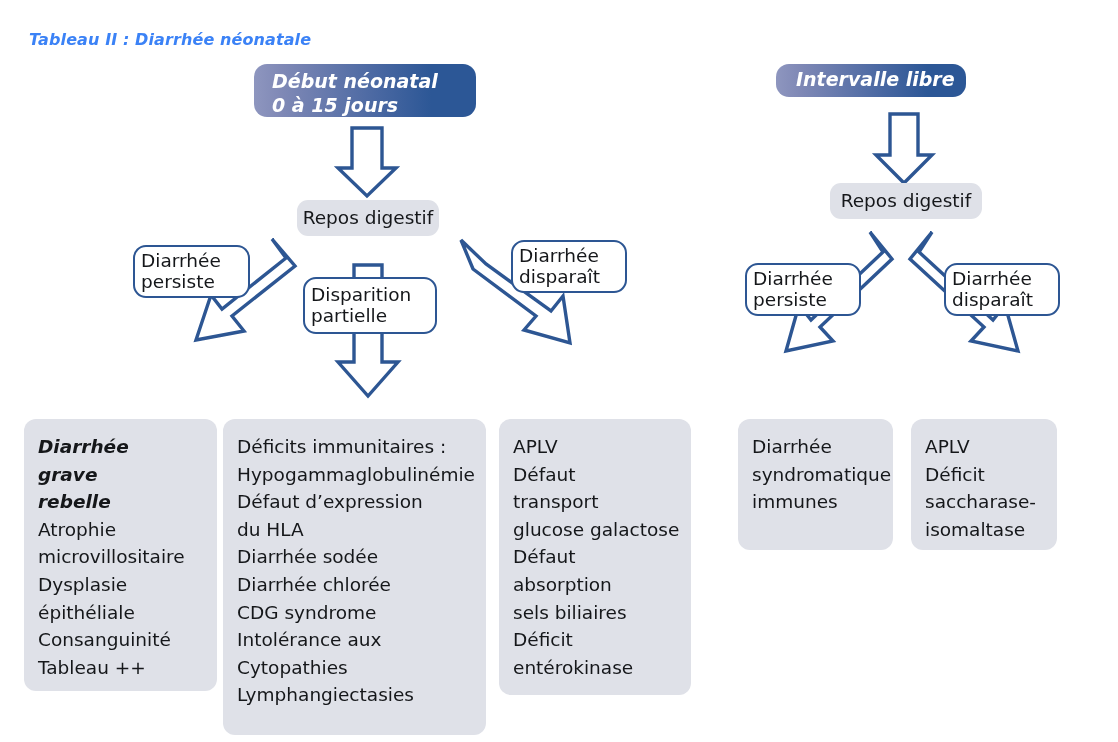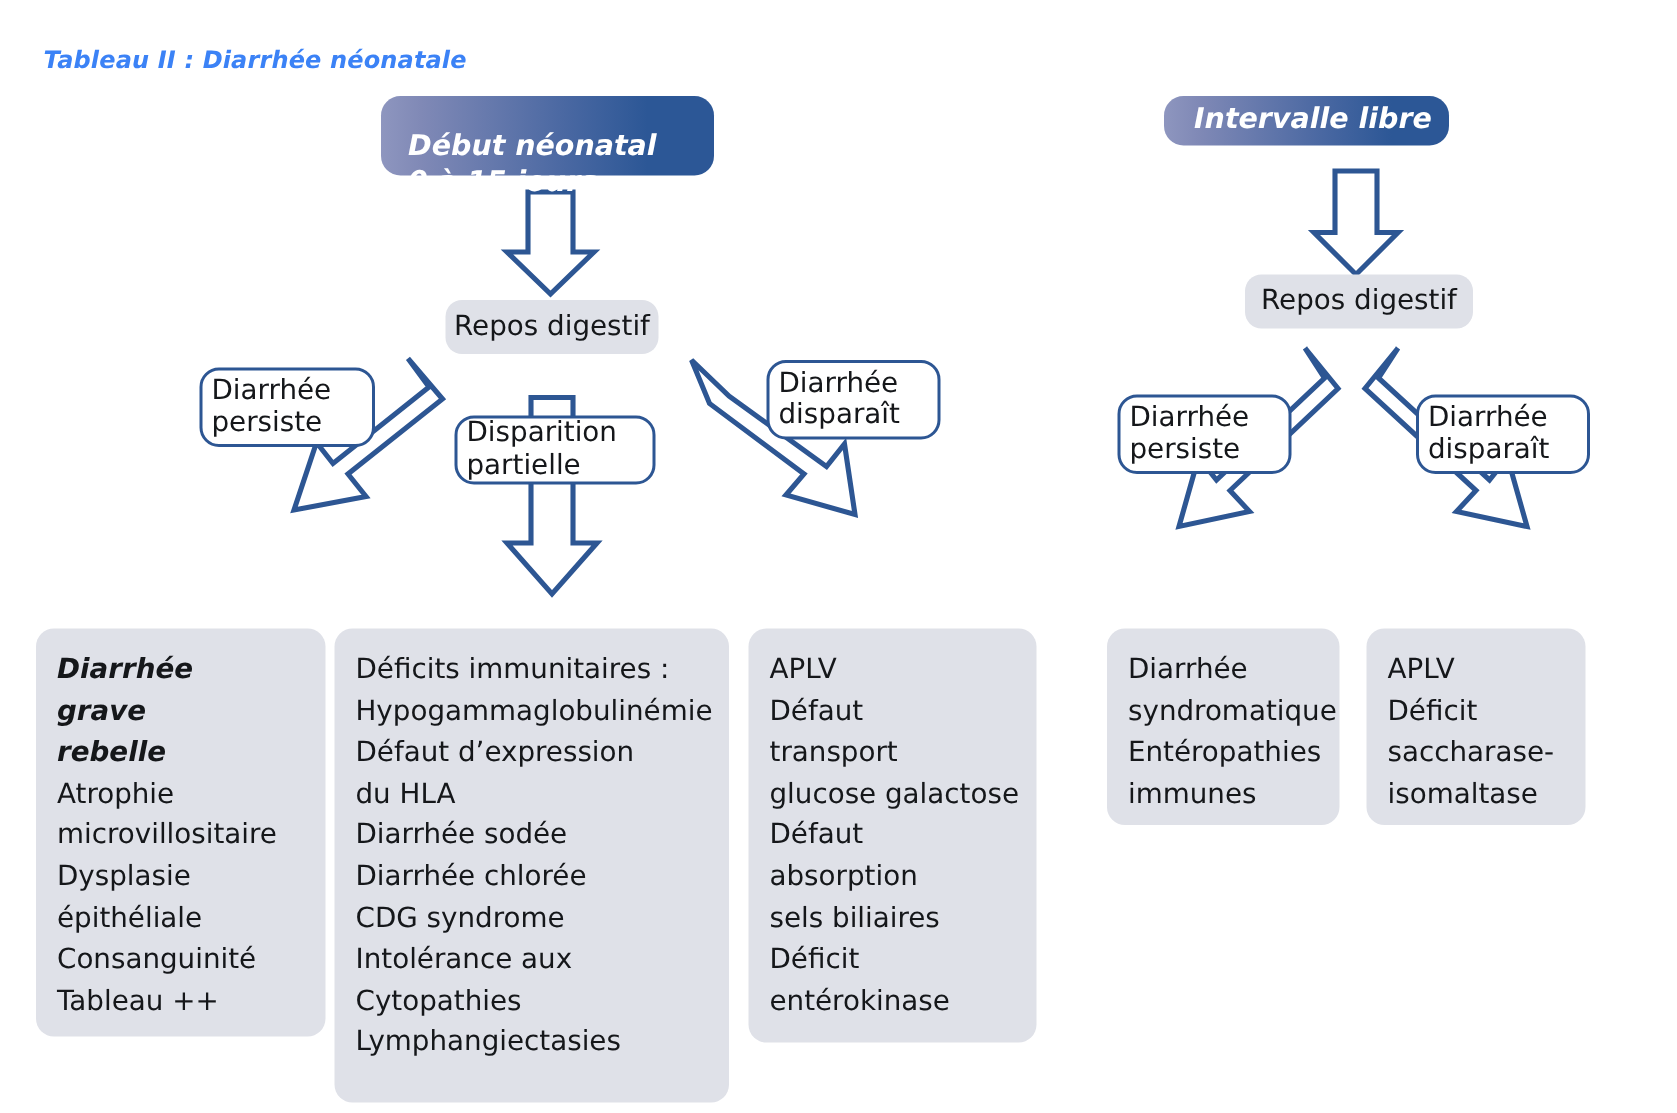--- a/index.html
+++ b/index.html
@@ -137,35 +137,35 @@
 
     <polygon class="arw" points="461,240 486,264 551,311 563,296 570,343 524,330 536,316 473,269"></polygon>
 
     <polygon class="arw" points="890,114 918,114 918,155 932,155 904,183 876,155 890,155"></polygon>
 
     <polygon class="arw" points="870,232 892,259 820,327 833,341 786,351 799,305 811,320 883,252"></polygon>
 
     <polygon class="arw" points="932,232 910,259 984,327 971,341 1018,351 1005,305 993,320 919,252"></polygon>
   </svg>
 
-  <div class="pill" style="left:254px; top:64px; width:222px; height:53px; padding:21px 0 0 18px;">
+  <div class="pill" style="left:254px; top:64px; width:222px; height:53px; padding:5px 0 0 18px;">
     <span class="l">Début néonatal</span>
     <span class="l">0 à 15 jours</span>
   </div>
 
   <div class="greynode" style="left:297px; top:200px; width:142px; height:36px;">
     <span>Repos digestif</span>
   </div>
 
   <div class="labelbox" style="left:133px; top:245px; width:117px; height:53px;">
     <span class="l">Diarrhée</span>
     <span class="l">persiste</span>
   </div>
 
-  <div class="labelbox" style="left:303px; top:277px; width:134px; height:46px;">
+  <div class="labelbox" style="left:303px; top:277px; width:134px; height:57px;">
     <span class="l">Disparition</span>
     <span class="l">partielle</span>
   </div>
 
   <div class="labelbox" style="left:511px; top:240px; width:116px; height:53px;">
     <span class="l">Diarrhée</span>
     <span class="l">disparaît</span>
   </div>
 
   <div class="panel" id="panel-l0" style="left:24px; top:419px; width:193px; height:272px;">
@@ -219,21 +219,20 @@
   </div>
 
   <div class="labelbox" style="left:944px; top:263px; width:116px; height:53px;">
     <span class="l">Diarrhée</span>
     <span class="l">disparaît</span>
   </div>
 
   <div class="panel" id="panel-r0" style="left:738px; top:419px; width:155px; height:131px;">
       <span class="l">Diarrhée</span>
       <span class="l">syndromatique</span>
-      <span class="l">Entéropathies</span>
       <span class="l">immunes</span>
     </div>
 
   <div class="panel" id="panel-r1" style="left:911px; top:419px; width:146px; height:131px;">
       <span class="l">APLV</span>
       <span class="l">Déficit</span>
       <span class="l">saccharase-</span>
       <span class="l">isomaltase</span>
     </div>
 

